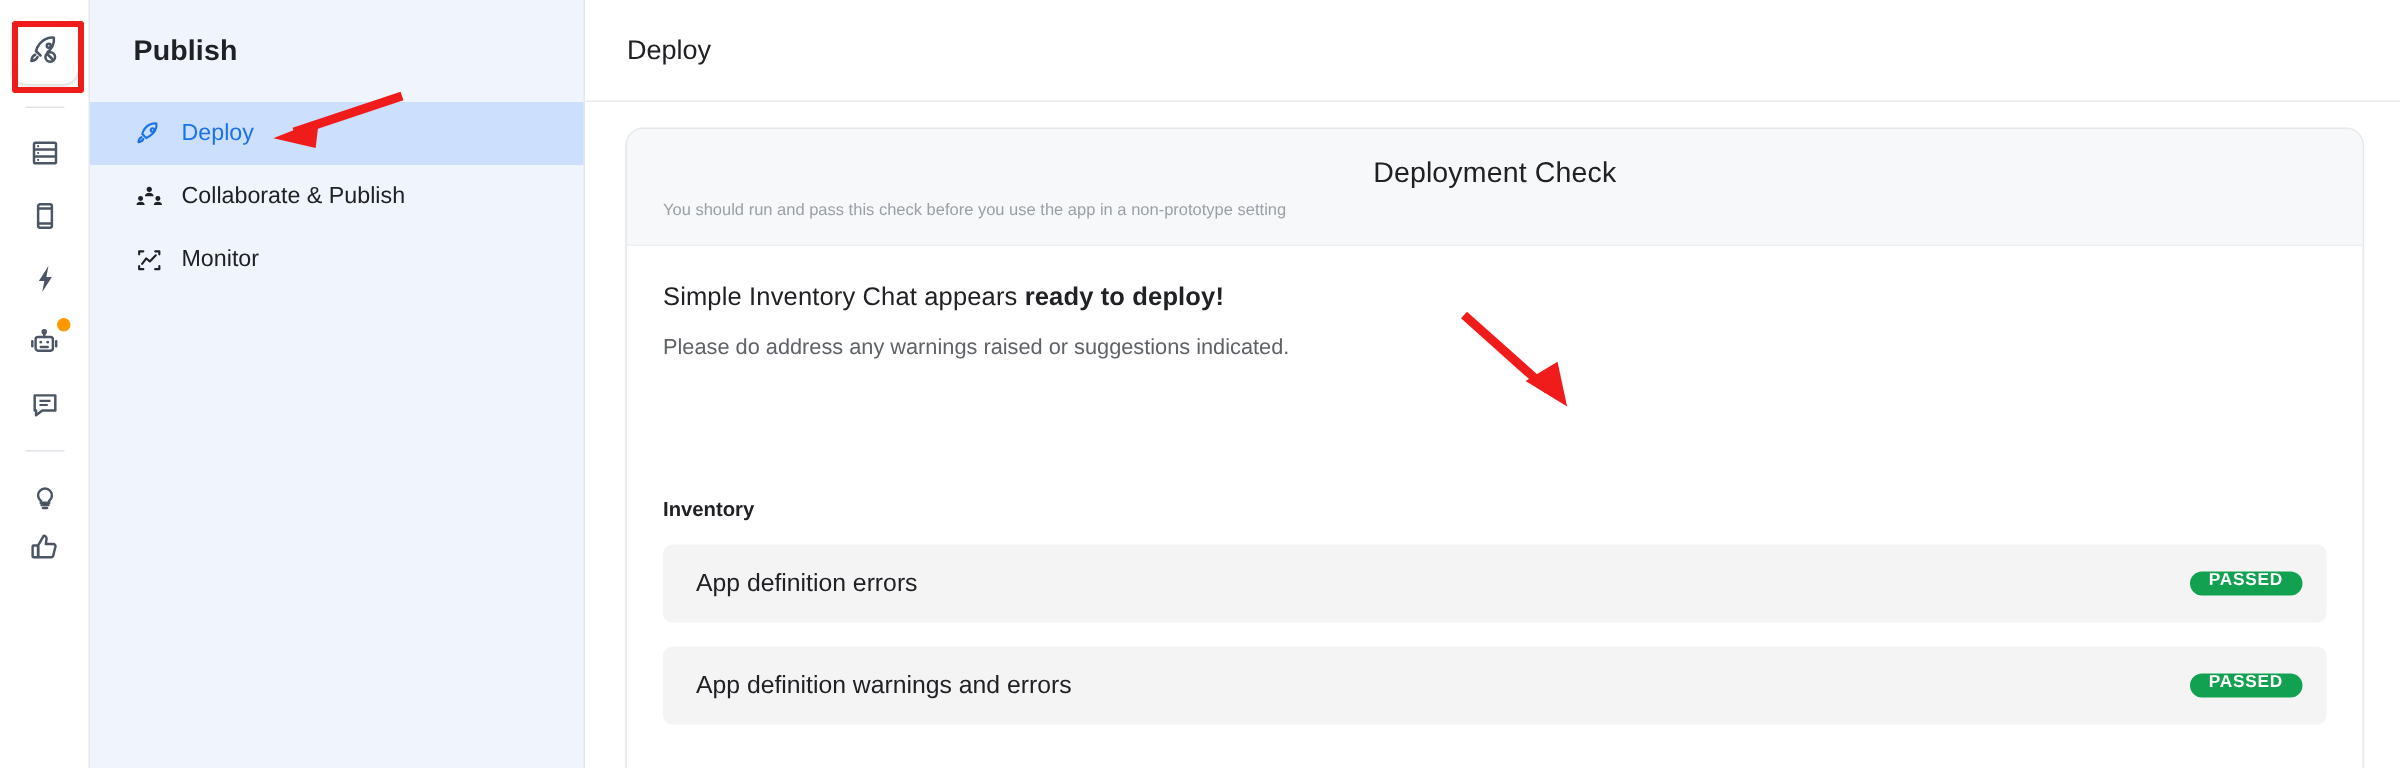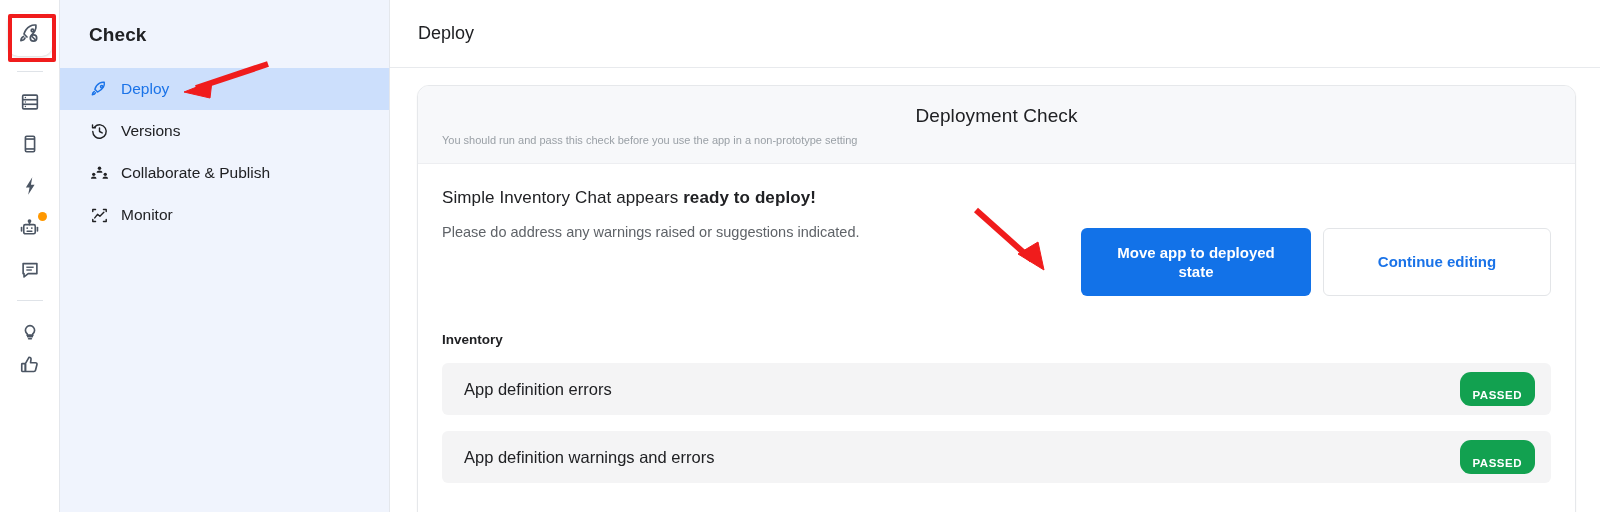--- a/index.html
+++ b/index.html
@@ -235,21 +235,21 @@
     font-size: 16.5px;
     color: #202124;
   }
   .badge {
     background: #12a150;
     color: #ffffff;
     font-size: 11.5px;
     font-weight: 700;
     letter-spacing: 0.5px;
     border-radius: 11px;
-    padding: 18px 13px 4px 13px;
+    padding: 1px 13px 4px 13px;
     line-height: 1;
     text-align: right;
   }
 
   
   .arrow-svg { position: absolute; pointer-events: none; }
 </style>
 </head>
 <body>
 
@@ -348,45 +348,35 @@
           <path d="M7 10.5l4-7c1.4 0 2.3 1 2.1 2.4L12.6 9.5H18c1.1 0 1.9 1 1.6 2l-1.6 6.3c-.2.8-.9 1.3-1.7 1.3H7z"></path>
           <rect x="3" y="10.5" width="4" height="8.6" rx="0.7"></rect>
         </svg>
       </span>
     </div>
 
     <div class="annot-box" style="left:8px; top:14px; width:48px; height:48px;"></div>
   </div>
 
   <div class="manage-panel">
-    <div class="manage-title">Check</div>
+    <div class="manage-title">Publish</div>
 
     <div class="nav-list">
 
       <div class="nav-item active">
         <span class="nav-ico">
           <svg width="19" height="19" viewBox="0 0 24 24" fill="none" stroke="currentColor" stroke-width="1.8" stroke-linecap="round" stroke-linejoin="round">
             <path d="M5.5 14.5c-1.6.6-2.4 2.1-2.6 4.1 2-.2 3.5-1 4.1-2.6"></path>
             <path d="M9.5 15.2l-3.4-3.4c.9-3.3 3-6.2 6-7.8 1.8-1 3.9-1.4 5.9-1.1.3 2 0 4-1 5.8-1.6 3-4.4 5.1-7.5 6.5"></path>
             <circle cx="14.8" cy="8.4" r="1.5"></circle>
           </svg>
         </span>
         <span>Deploy</span>
       </div>
 
-      <div class="nav-item">
-        <span class="nav-ico">
-          <svg width="19" height="19" viewBox="0 0 24 24" fill="none" stroke="currentColor" stroke-width="1.8" stroke-linecap="round" stroke-linejoin="round">
-            <path d="M3.5 12a8.5 8.5 0 1 0 2.6-6.1"></path>
-            <polyline points="3.2,3.6 3.2,7.2 6.8,7.2"></polyline>
-            <polyline points="12,7.6 12,12 15.4,13.8"></polyline>
-          </svg>
-        </span>
-        <span>Versions</span>
-      </div>
 
       <div class="nav-item">
         <span class="nav-ico">
           <svg width="19" height="19" viewBox="0 0 24 24" fill="currentColor" stroke="none">
             <circle cx="12" cy="5.3" r="2.2"></circle>
             <path d="M8.3 11.2c0-1.9 1.7-2.9 3.7-2.9s3.7 1 3.7 2.9z"></path>
             <circle cx="4.7" cy="13" r="2.1"></circle>
             <path d="M1.2 18.6c0-1.8 1.6-2.8 3.5-2.8s3.5 1 3.5 2.8z"></path>
             <circle cx="19.3" cy="13" r="2.1"></circle>
             <path d="M15.8 18.6c0-1.8 1.6-2.8 3.5-2.8s3.5 1 3.5 2.8z"></path>
@@ -423,24 +413,20 @@
         <div class="card-title">Deployment Check</div>
         <div class="card-subtitle">You should run and pass this check before you use the app in a non-prototype setting</div>
       </div>
 
       <div class="card-body">
 
         <div class="status-line"><span>Simple Inventory Chat appears </span><b>ready to deploy!</b></div>
 
         <div class="status-sub">Please do address any warnings raised or suggestions indicated.</div>
 
-        <div class="btn-row">
-          <div class="btn btn-primary">Move app to deployed state</div>
-          <div class="btn btn-secondary">Continue editing</div>
-        </div>
 
         <div class="section-label">Inventory</div>
 
         <div class="check-row">
           <span class="check-row-label">App definition errors</span>
           <span class="badge">PASSED</span>
         </div>
 
         <div class="check-row">
           <span class="check-row-label">App definition warnings and errors</span>

